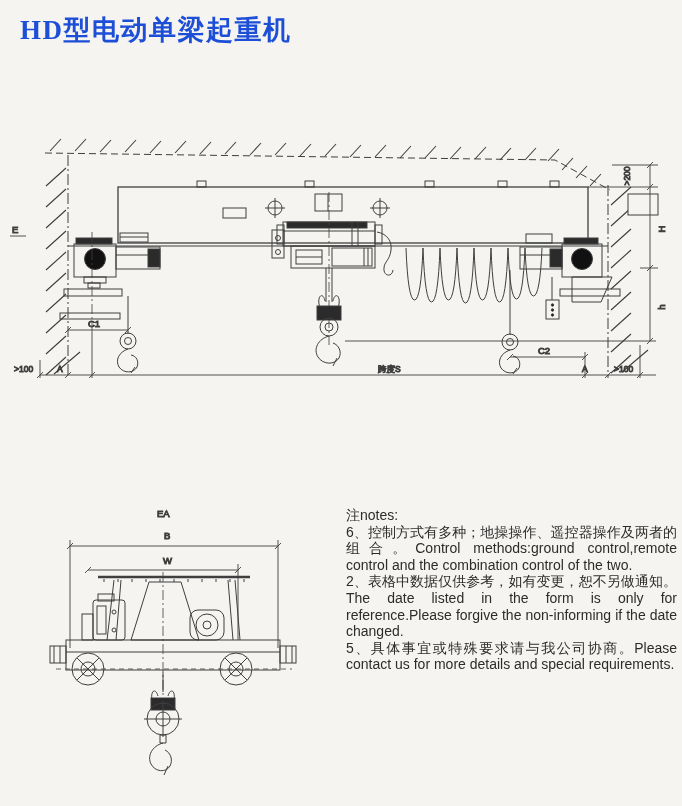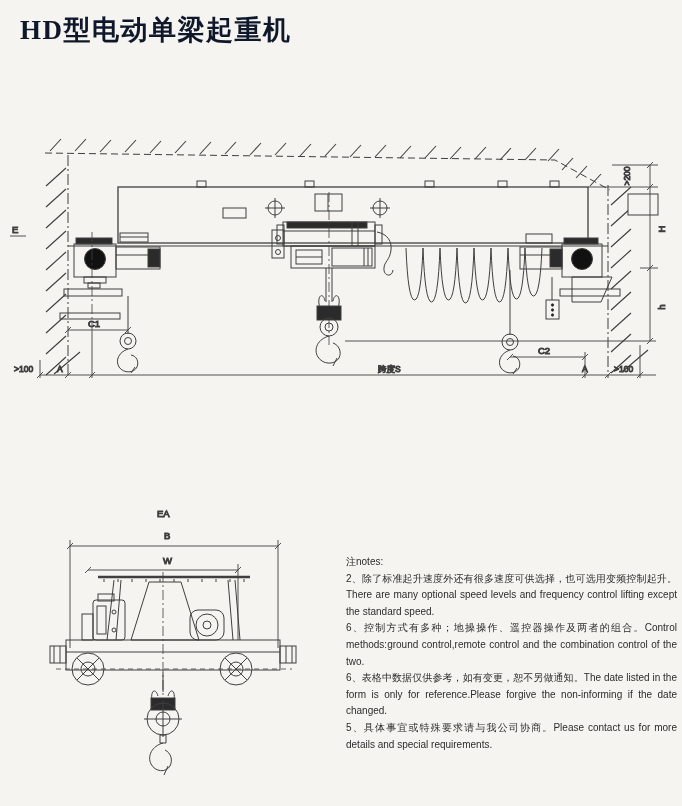--- a/index.html
+++ b/index.html
@@ -5,32 +5,32 @@
   html,body{margin:0;padding:0;}
   body{
     width:682px;height:806px;position:relative;overflow:hidden;
     background:#f5f4f0;
     font-family:"Liberation Sans",sans-serif;
     color:#2e2e2e;
   }
   .page-title{
     position:absolute;left:20px;top:12px;margin:0;
     font-family:"Liberation Serif",serif;
-    font-size:27px;font-weight:700;letter-spacing:1.5px;color:#0f172a;
+    font-size:27px;font-weight:700;letter-spacing:1.5px;color:#1d4ed8;
   }
   svg{position:absolute;left:0;}
   svg text{
     font-family:"Liberation Sans",sans-serif;
     fill:#222;
   }
   .dim{font-size:9.5px;}
   .dim-small{font-size:8.5px;}
   .notes{
     position:absolute;left:346px;top:507px;width:331px;
-    font-size:10px;line-height:16.6px;text-align:justify;color:#2c2c2c;margin-top:47px;
+    font-size:14px;line-height:16.6px;text-align:justify;color:#2c2c2c;
   }
   .notes p{margin:0;}
 </style>
 </head>
 <body>
 
 <h1 class="page-title">HD型电动单梁起重机</h1>
 
 <svg style="top:0" width="682" height="492" viewBox="0 0 682 492" fill="none" stroke="#3f3f3f" stroke-width="1">
 
@@ -244,17 +244,16 @@
     <path d="M163,743 C152,746 147,756 151,764 C155,772 166,773 170,766 C173,760 171,753 165,750 M168,766 L164,775"></path>
   </g>
 
   <text class="dim" x="157" y="517">EA</text>
   <text class="dim" x="164" y="539">B</text>
   <text class="dim" x="163" y="564">W</text>
 </svg>
 
 <div class="notes">
   <p>注notes:</p>
-  <p>2、除了标准起升速度外还有很多速度可供选择，也可选用变频控制起升。There are many optional speed levels and frequency control lifting except the standard speed.</p>
   <p>6、控制方式有多种；地操操作、遥控器操作及两者的组合。Control methods:ground control,remote control and the combination control of the two.</p>
-  <p>6、表格中数据仅供参考，如有变更，恕不另做通知。The date listed in the form is only for reference.Please forgive the non-informing if the date changed.</p>
+  <p>2、表格中数据仅供参考，如有变更，恕不另做通知。The date listed in the form is only for reference.Please forgive the non-informing if the date changed.</p>
   <p>5、具体事宜或特殊要求请与我公司协商。Please contact us for more details and special requirements.</p>
 </div>
 
 </body></html>

